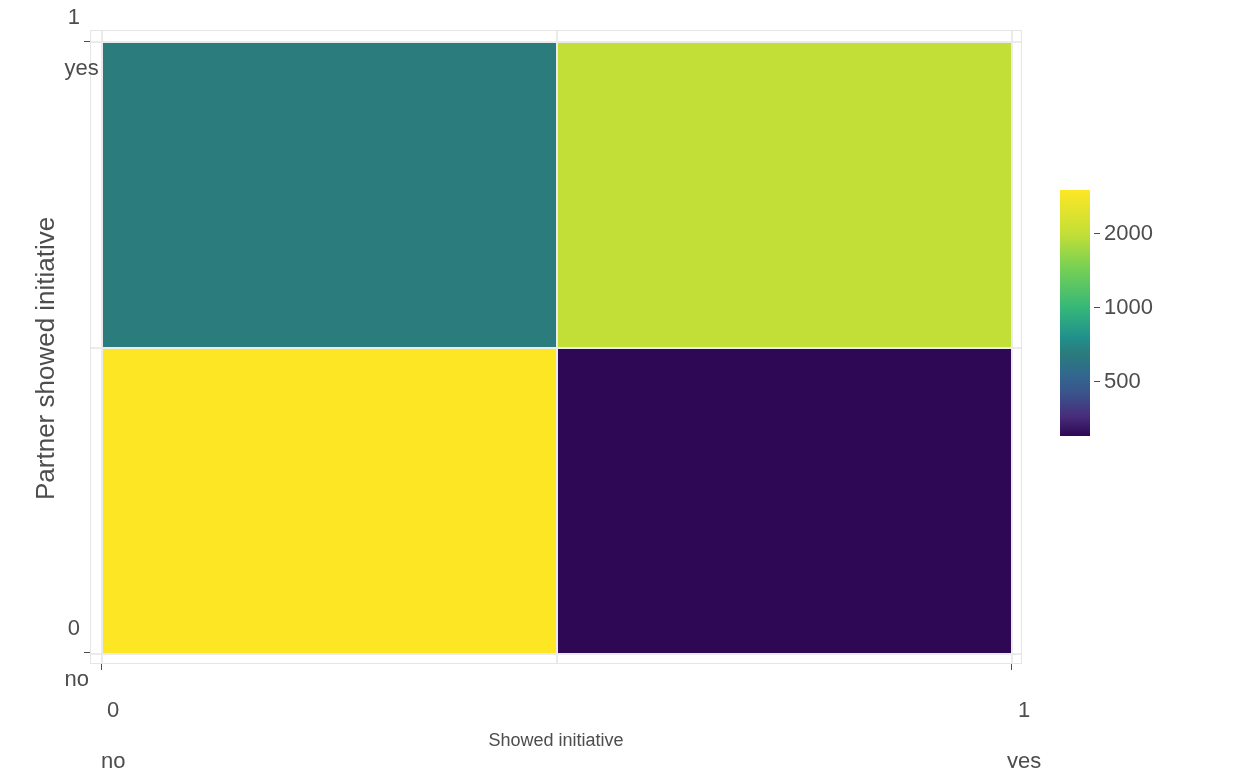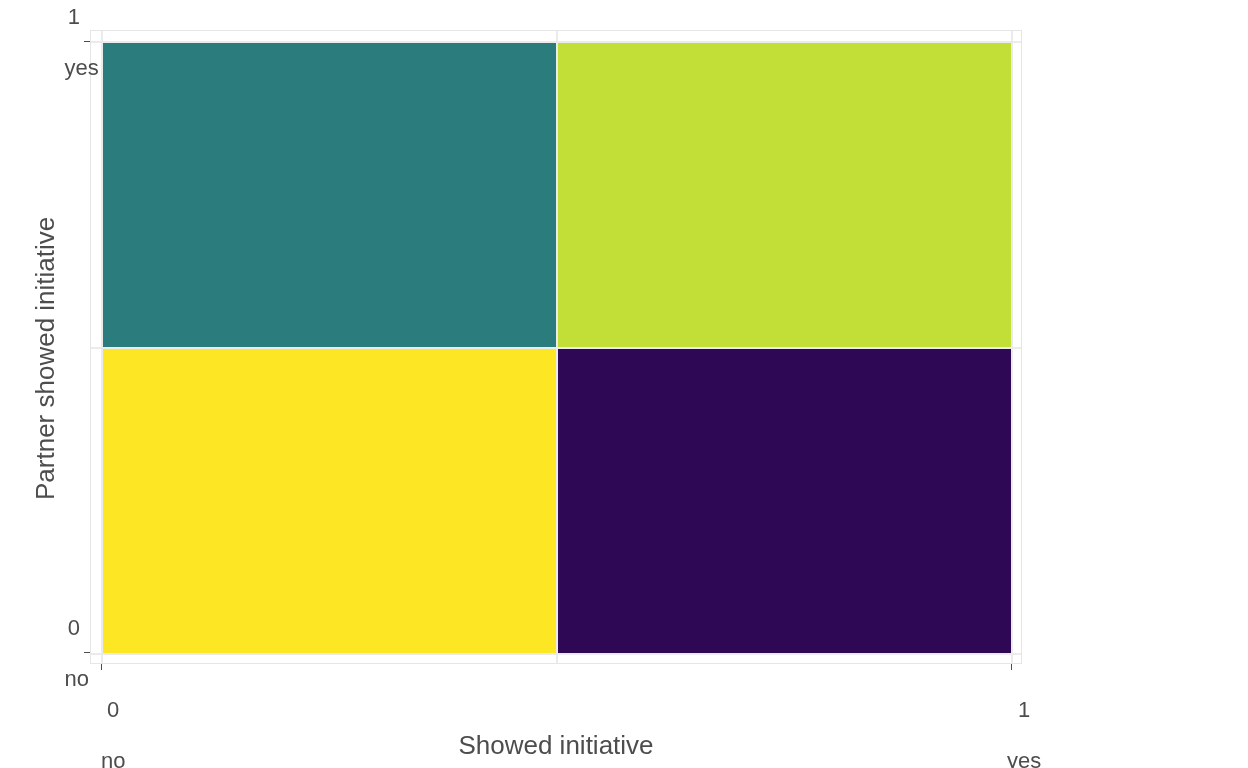--- a/index.html
+++ b/index.html
@@ -56,21 +56,21 @@
   .yticklab {
     position: absolute;
     font-size: 22px;
     text-align: right;
     transform: translateY(-50%);
     line-height: 1.15;
     white-space: pre;
   }
   .xtitle {
     position: absolute;
-    font-size: 26px;
+    font-size: 18px;
     text-align: center;
     width: 932px;
   }
   .ytitle {
     position: absolute;
     font-size: 26px;
     transform: rotate(-90deg);
     transform-origin: left top;
   }
 
@@ -154,15 +154,26 @@
     <span>0</span><br>
     <span>no</span>
   </div>
   <div class="yticklab" style="left:40px; top:42px; width:40px;">
     <span>1</span><br>
     <span>yes</span>
   </div>
   <div class="ytitle" style="left:30px; top:500px;">Partner showed initiative</div>
 
   <div class="legend">
+    <div class="legend-bar-wrap">
+      <div class="legend-bar" id="legend-bar" style="background: linear-gradient(rgb(253, 231, 37) 0%, rgb(194, 223, 55) 18%, rgb(117, 208, 84) 32%, rgb(53, 183, 121) 48%, rgb(33, 144, 140) 60%, rgb(42, 125, 124) 66%, rgb(49, 104, 142) 75%, rgb(59, 82, 139) 83%, rgb(71, 45, 123) 92%, rgb(46, 8, 84) 100%);"></div>
+      <div class="legend-axis">
+        <div class="legend-tick" id="lt0" style="top: 43.3184px;"></div>
+        <div class="legend-lab" id="ll0" style="top: 43.3184px;">2000</div>
+        <div class="legend-tick" id="lt1" style="top: 117.372px;"></div>
+        <div class="legend-lab" id="ll1" style="top: 117.372px;">1000</div>
+        <div class="legend-tick" id="lt2" style="top: 191.425px;"></div>
+        <div class="legend-lab" id="ll2" style="top: 191.425px;">500</div>
+      </div>
+    </div>
   </div>
 
 </div>
 
 </body></html>

